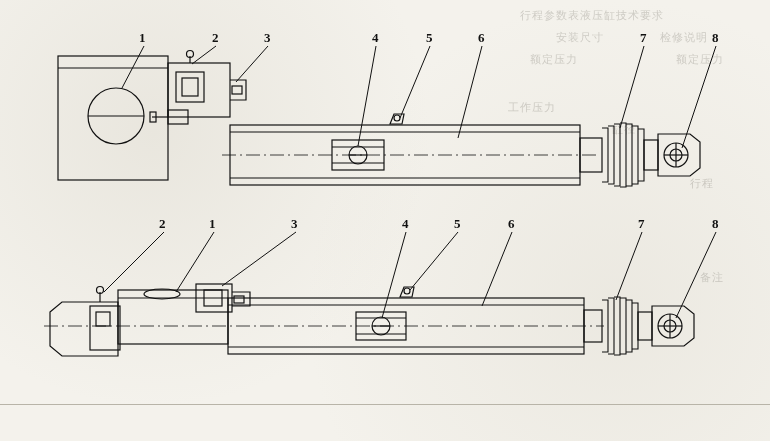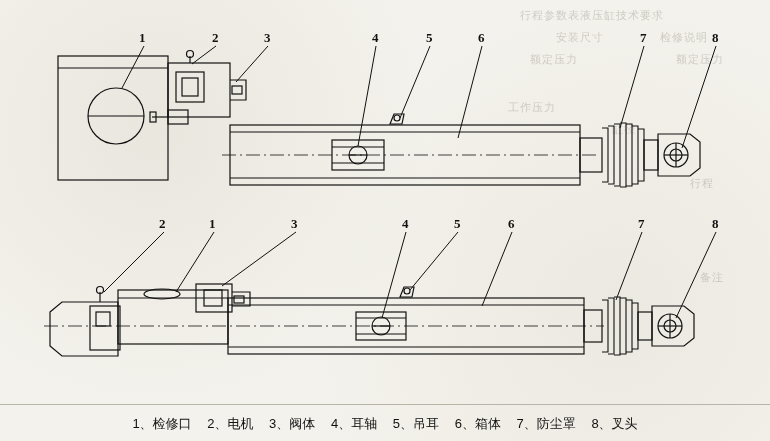--- a/index.html
+++ b/index.html
@@ -230,23 +230,13 @@
   <div class="lbl" style="left:209px; top:216px;">1</div>
   <div class="lbl" style="left:291px; top:216px;">3</div>
   <div class="lbl" style="left:402px; top:216px;">4</div>
   <div class="lbl" style="left:454px; top:216px;">5</div>
   <div class="lbl" style="left:508px; top:216px;">6</div>
   <div class="lbl" style="left:638px; top:216px;">7</div>
   <div class="lbl" style="left:712px; top:216px;">8</div>
 
   <div class="divider" style="top:404px;"></div>
 
-  <div id="legend">
-    <span class="item">1、检修口</span>
-    <span class="item">2、电机</span>
-    <span class="item">3、阀体</span>
-    <span class="item">4、耳轴</span>
-    <span class="item">5、吊耳</span>
-    <span class="item">6、箱体</span>
-    <span class="item">7、防尘罩</span>
-    <span class="item">8、叉头</span>
-  </div>
 </div>
 
 </body></html>

